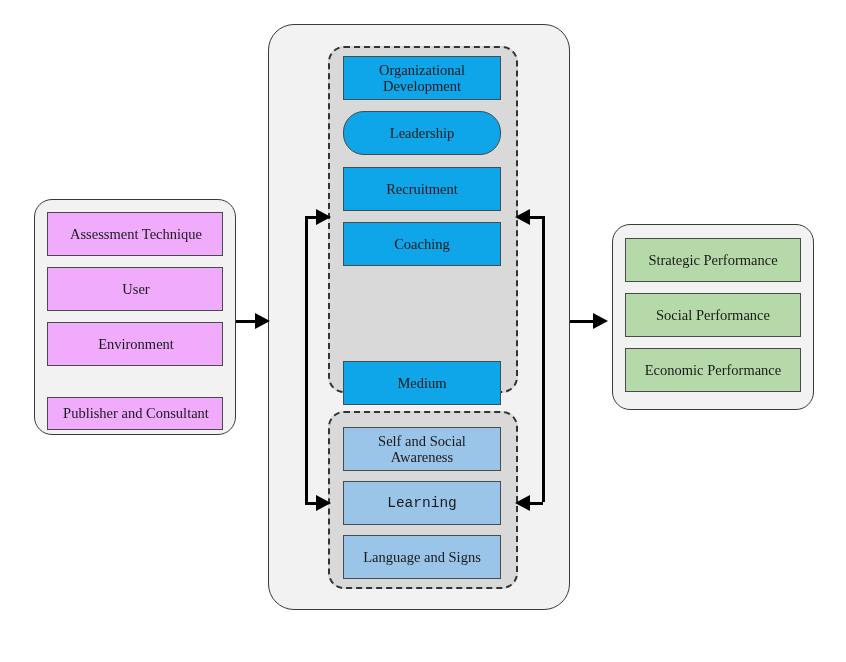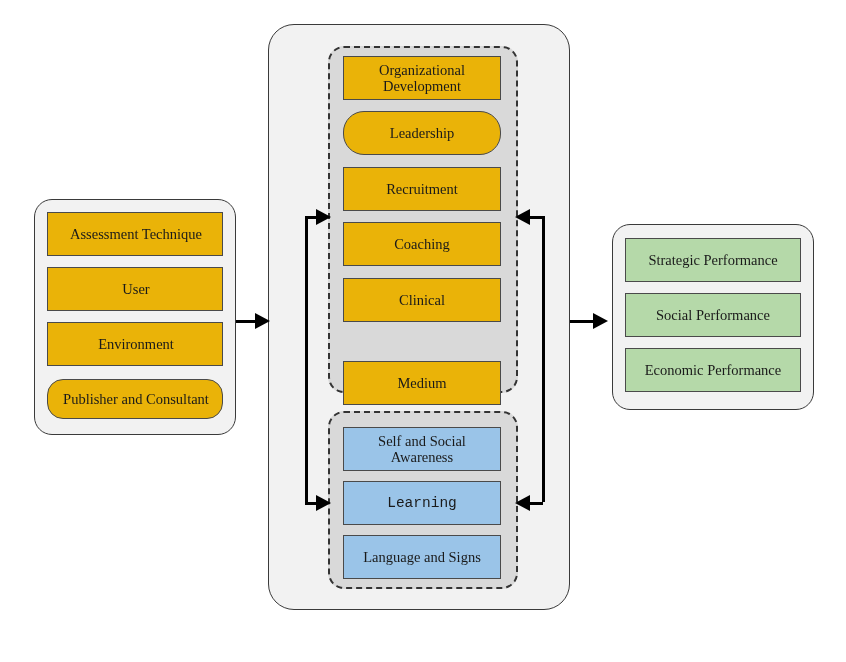--- a/index.html
+++ b/index.html
@@ -47,22 +47,22 @@
     border: 1.3px solid #4a4a4a;
     display: flex;
     align-items: center;
     justify-content: center;
     text-align: center;
     font-size: 14.5px;
     line-height: 1.12;
     color: #1a1a1a;
     padding: 2px 4px;
   }
-  .box.yellow { background: #eab308; padding-left: 6px; }
-  .box.blue-light { background: #eab308; }
+  .box.yellow { background: #f0abfc; padding-left: 6px; }
+  .box.blue-light { background: #0ea5e9; }
   .box.blue-dark  { background: #9ac4e8; }
   .box.green { background: #b5d9a9; }
 
   .box span { display: block; }
 
   
   .hline {
     position: absolute;
     height: 0;
     border-top: 3.2px solid #000000;
@@ -96,43 +96,40 @@
 
   <div class="box yellow" style="left:47px; top:212px; width:176px; height:44px;">
     <span>Assessment Technique</span>
   </div>
   <div class="box yellow" style="left:47px; top:267px; width:176px; height:44px;">
     <span>User</span>
   </div>
   <div class="box yellow" style="left:47px; top:322px; width:176px; height:44px;">
     <span>Environment</span>
   </div>
-  <div class="box yellow" style="left:47px; top:379px; width:176px; height:40px;border-radius:16px;">
+  <div class="box yellow" style="left:47px; top:397px; width:176px; height:33px;">
     <span>Publisher and Consultant</span>
   </div>
 
   <div class="panel" id="panel-process"></div>
 
   <div class="dashed-group" id="group-competence"></div>
   <div class="dashed-group" id="group-capability"></div>
 
   <div class="box blue-light" style="left:343px; top:56px; width:158px; height:44px;">
     <span>Organizational Development</span>
   </div>
   <div class="box blue-light" style="left:343px; top:111px; width:158px; height:44px;border-radius:21px;">
     <span>Leadership</span>
   </div>
   <div class="box blue-light" style="left:343px; top:167px; width:158px; height:44px;">
     <span>Recruitment</span>
   </div>
   <div class="box blue-light" style="left:343px; top:222px; width:158px; height:44px;">
     <span>Coaching</span>
-  </div>
-  <div class="box blue-light" style="left:343px; top:278px; width:158px; height:44px;">
-    <span>Clinical</span>
   </div>
   <div class="box blue-light" style="left:343px; top:333px; width:158px; height:44px;margin-top:28px;">
     <span>Medium</span>
   </div>
 
   <div class="box blue-dark" style="left:343px; top:427px; width:158px; height:44px;">
     <span>Self and Social Awareness</span>
   </div>
   <div class="box blue-dark" style="left:343px; top:481px; width:158px; height:44px;font-family:Liberation Mono, monospace;">
     <span>Learning</span>

